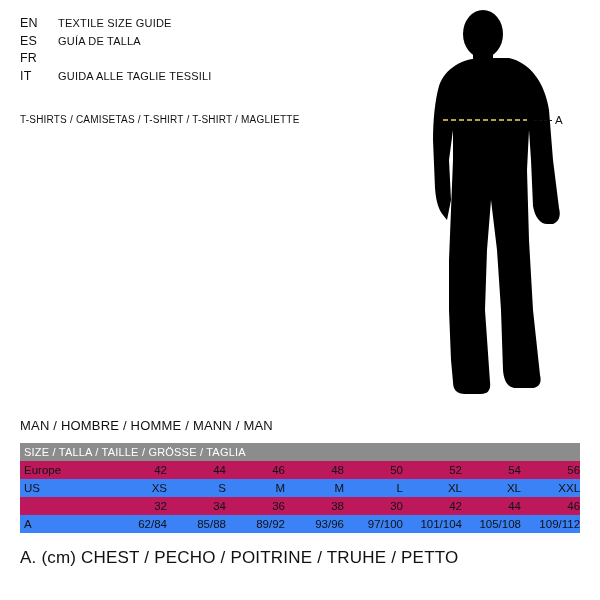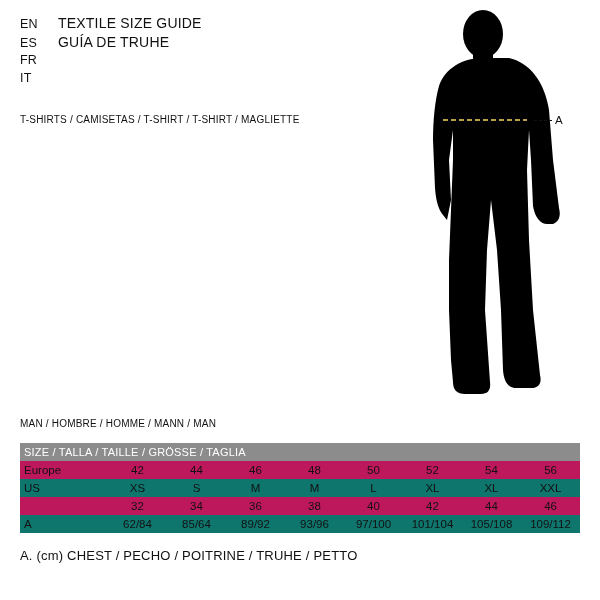--- a/index.html
+++ b/index.html
@@ -37,21 +37,21 @@
     letter-spacing: 0.2px;
     line-height: 17.5px;
     white-space: nowrap;
   }
   .lang-code {
     width: 38px;
     flex: 0 0 38px;
     font-size: 12.5px;
   }
   .lang-text {
-    font-size: 14px;
+    font-size: 11px;
   }
 
   
   .category-block {
     position: absolute;
     left: 20px;
     top: 110px;
     width: 380px;
   }
   .category-line {
@@ -86,21 +86,21 @@
     width: 18px;
     height: 1px;
     border-top: 1.5px dashed #111111;
   }
 
   
   .table-title {
     position: absolute;
     left: 20px;
     top: 418px;
-    font-size: 10px;
+    font-size: 13px;
     letter-spacing: 0.2px;
     white-space: nowrap;
   }
   table.size-table {
     position: absolute;
     left: 20px;
     top: 443px;
     width: 560px;
     border-collapse: collapse;
     font-size: 11.5px;
@@ -113,58 +113,59 @@
     vertical-align: middle;
     white-space: nowrap;
   }
   .row-head td {
     background: #8c8c8c;
     color: #ffffff;
     font-size: 11px;
     letter-spacing: 0.2px;
   }
   .row-light td { background: #be185d; }
-  .row-dark td  { background: #0f766e; }
+  .row-dark td  { background: #3b82f6; }
   .cell-label {
     padding-left: 4px !important;
   }
   .cell-val {
-    text-align: center;
+    text-align: right;
     margin-left: 8px;
   }
 
   .footnote {
     position: absolute;
     left: 20px;
     top: 548px;
-    font-size: 13px;
+    font-size: 17px;
     letter-spacing: 0.2px;
     white-space: nowrap;
     text-align: right;
   }
 </style>
 </head>
 <body>
 
 <div class="page">
 
   <div class="lang-block">
     <div class="lang-row">
       <span class="lang-code">EN</span>
       <span class="lang-text">TEXTILE SIZE GUIDE</span>
     </div>
     <div class="lang-row">
       <span class="lang-code">ES</span>
-      <span class="lang-text">GUÍA DE TRUHE</span>
+      <span class="lang-text">GUÍA DE TALLA</span>
     </div>
     <div class="lang-row">
       <span class="lang-code">FR</span>
     </div>
     <div class="lang-row">
       <span class="lang-code">IT</span>
+      <span class="lang-text">GUIDA ALLE TAGLIE TESSILI</span>
     </div>
   </div>
 
   <div class="category-block">
     <div class="category-line">T-SHIRTS / CAMISETAS / T-SHIRT / T-SHIRT / MAGLIETTE</div>
   </div>
 
   <div class="figure-wrap">
     <svg class="figure-svg" width="195" height="395" viewBox="0 0 195 395">
       <g fill="#000000">
@@ -262,29 +263,29 @@
         <td class="cell-val">XL</td>
         <td class="cell-val">XL</td>
         <td class="cell-val">XXL</td>
       </tr>
       <tr class="row-light">
         <td class="cell-label"></td>
         <td class="cell-val">32</td>
         <td class="cell-val">34</td>
         <td class="cell-val">36</td>
         <td class="cell-val">38</td>
-        <td class="cell-val">40</td>
+        <td class="cell-val">30</td>
         <td class="cell-val">42</td>
         <td class="cell-val">44</td>
         <td class="cell-val">46</td>
       </tr>
       <tr class="row-dark">
         <td class="cell-label">A</td>
         <td class="cell-val">62/84</td>
-        <td class="cell-val">85/64</td>
+        <td class="cell-val">85/88</td>
         <td class="cell-val">89/92</td>
         <td class="cell-val">93/96</td>
         <td class="cell-val">97/100</td>
         <td class="cell-val">101/104</td>
         <td class="cell-val">105/108</td>
         <td class="cell-val">109/112</td>
       </tr>
     </tbody>
   </table>
 

